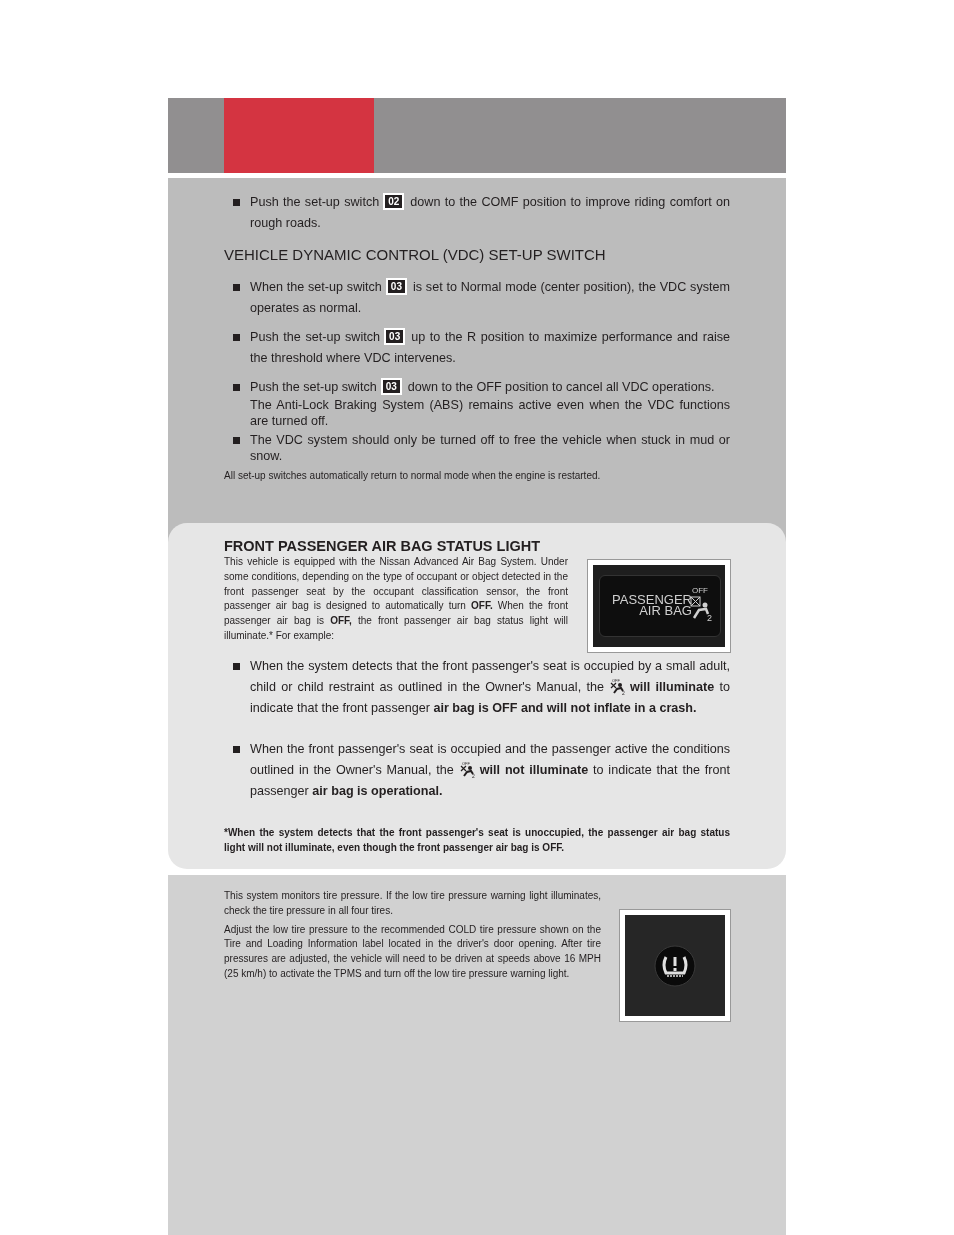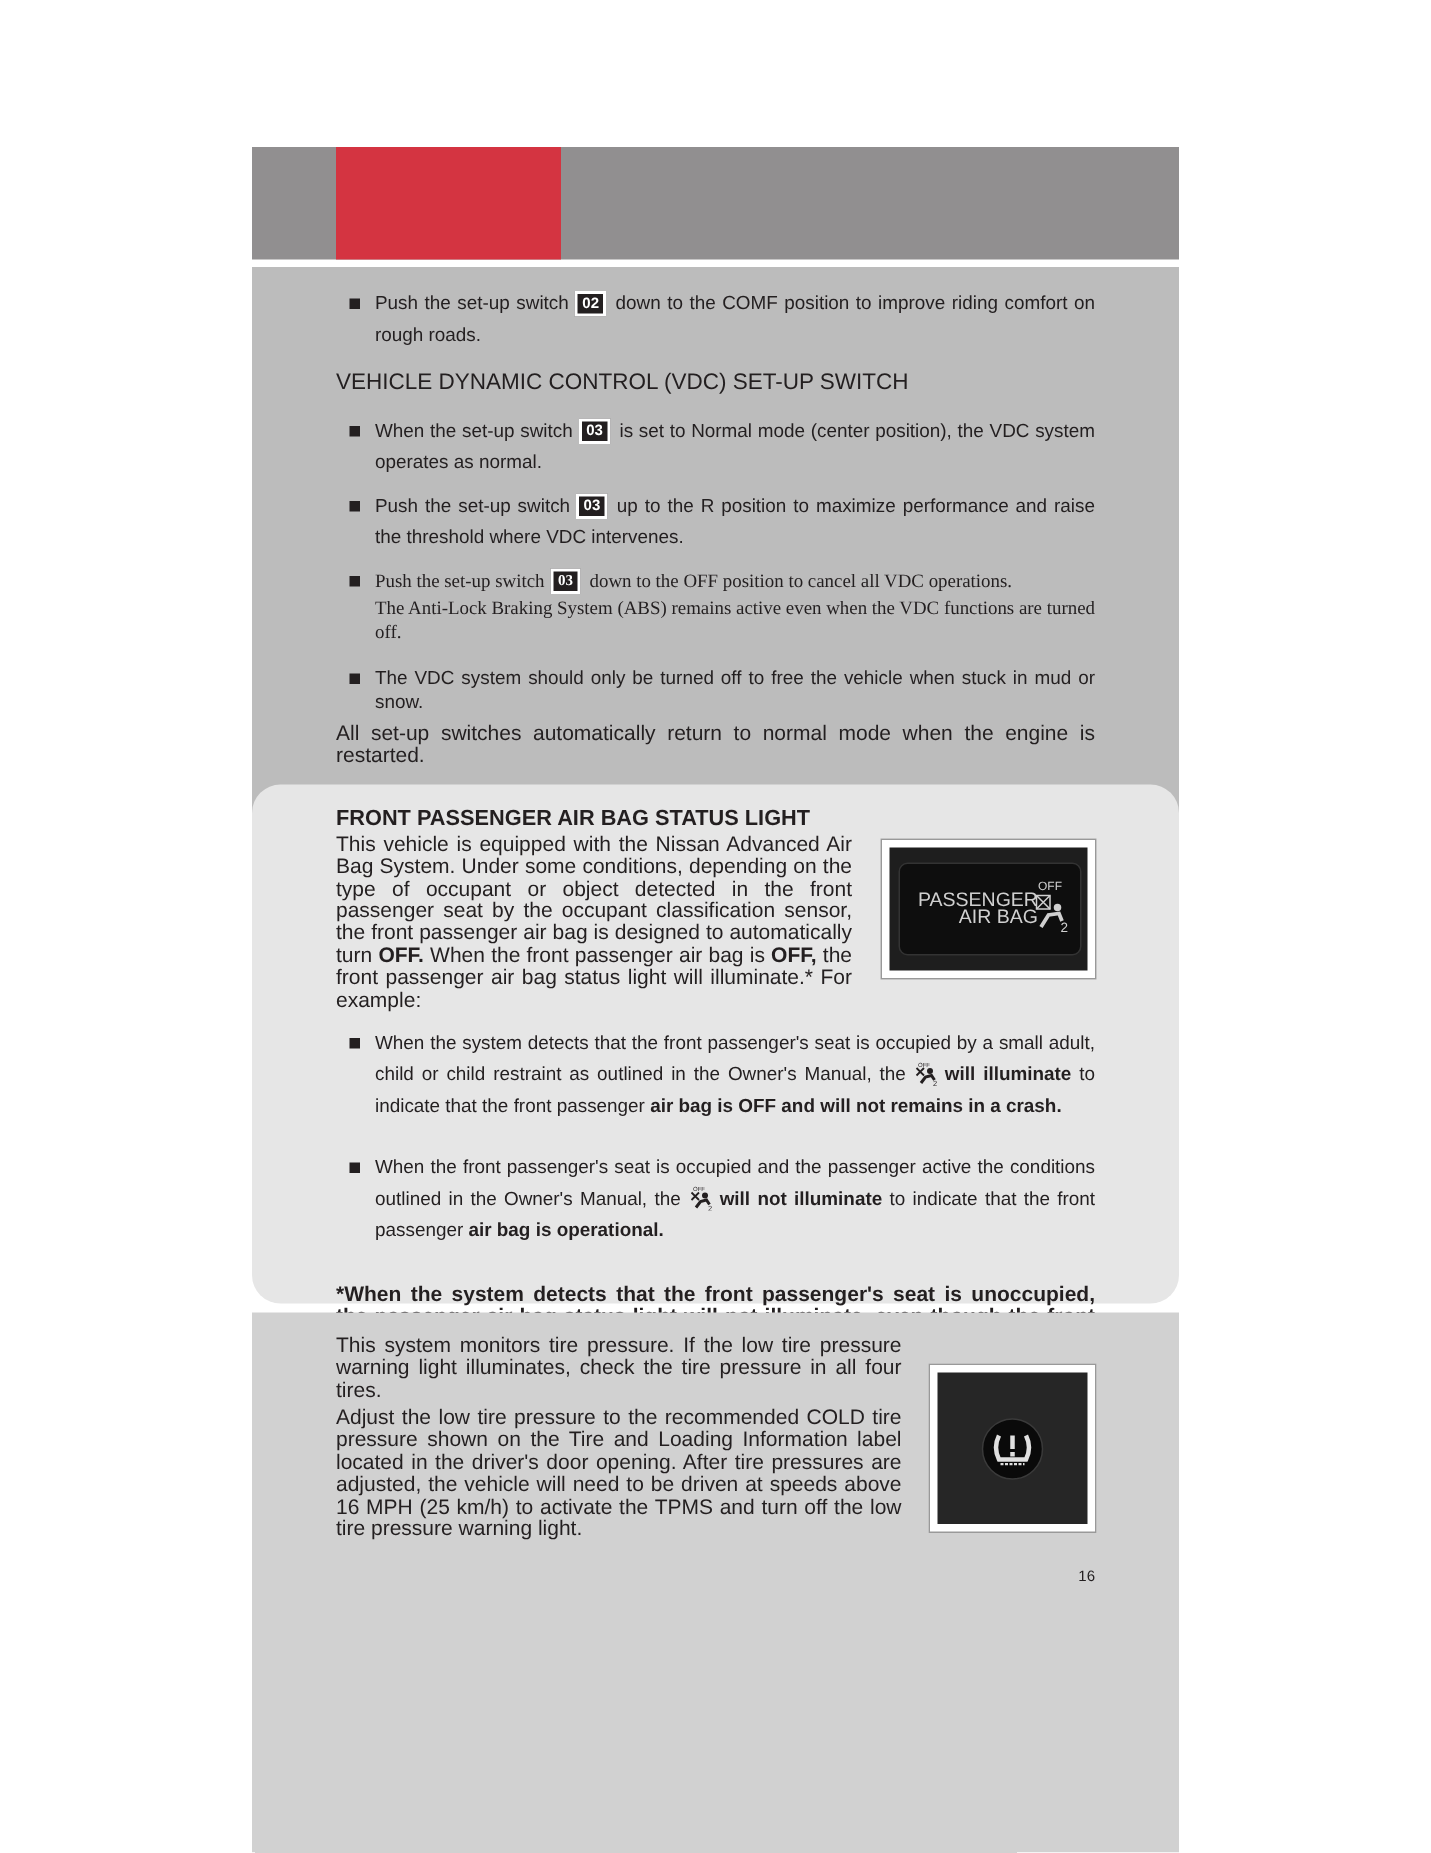--- a/index.html
+++ b/index.html
@@ -12,21 +12,21 @@
   .s2 { top:523px; height:346px; background:#e6e6e6;border-radius:19px; }
   .s3 { top:875px; height:360px; background:#d1d1d1; }
   .inner { position:absolute; left:56px; width:506px; }
   p { margin:0;text-align:right; }
   .bul { position:relative; padding-left:26px; font-size:12.6px; line-height:21px; text-align:justify; }
   .bul .sq { position:absolute; left:9px; top:7px; width:7px; height:7px; background:#231f20; }
   .badge { display:inline-block; background:#231f20; color:#fff; font-weight:bold; font-size:10px;
            line-height:13px; padding:0 3px; border:2px solid #fff; margin:0 6px 0 4px; vertical-align:1px; }
   .sub { font-size:15px; margin:12px 0 14px 0; }
   .h { font-weight:bold; font-size:14.5px; line-height:18px; }
-  .body { font-size:14px; line-height:14.8px; text-align:justify; }
+  .body { font-size:10px; line-height:14.8px; text-align:justify; }
   .b { font-weight:bold; }
   .photo { position:absolute; background:#fff; border:1px solid #999; }
   .airico { display:inline-block; width:18px; height:18px; vertical-align:-4px; margin:0 4px; }
 </style>
 </head>
 <body>
 
 <div class="header">
   <div class="red"></div>
 </div>
@@ -39,21 +39,21 @@
     </div>
     <div class="sub">VEHICLE DYNAMIC CONTROL (VDC) SET-UP SWITCH</div>
     <div class="bul" style="margin-bottom:8px;">
       <span class="sq"></span>
       <span>When the set-up switch</span><span class="badge">03</span><span>is set to Normal mode (center position), the VDC system operates as normal.</span>
     </div>
     <div class="bul" style="margin-bottom:8px;">
       <span class="sq"></span>
       <span>Push the set-up switch</span><span class="badge">03</span><span>up to the R position to maximize performance and raise the threshold where VDC intervenes.</span>
     </div>
-    <div class="bul" style="margin-bottom:16px;font-family:Liberation Serif, serif;">
+    <div class="bul" style="margin-bottom:4px;">
       <span class="sq"></span>
       <span>Push the set-up switch</span><span class="badge">03</span><span>down to the OFF position to cancel all VDC operations.</span>
       <div style="line-height:15.5px;">The Anti-Lock Braking System (ABS) remains active even when the VDC functions are turned off.</div>
     </div>
     <div class="bul" style="line-height:15.5px;">
       <span class="sq" style="top:4px;"></span>
       <span>The VDC system should only be turned off to free the vehicle when stuck in mud or snow.</span>
     </div>
     <p class="body" style="margin-top:5px;">All set-up switches automatically return to normal mode when the engine is restarted.</p>
   </div>
@@ -65,21 +65,21 @@
     <p class="body" style="width:344px;"><span>This vehicle is equipped with the Nissan Advanced Air Bag System. Under some conditions, depending on the type of occupant or object detected in the front passenger seat by the occupant classification sensor, the front passenger air bag is designed to automatically turn </span><span class="b">OFF.</span><span> When the front passenger air bag is </span><span class="b">OFF,</span><span> the front passenger air bag status light will illuminate.* For example:</span></p>
 
     <div class="bul" style="margin-top:12px; margin-bottom:20px;">
       <span class="sq"></span>
       <span>When the system detects that the front passenger's seat is occupied by a small adult, child or child restraint as outlined in the Owner's Manual, the</span><svg class="airico" viewBox="0 0 18 18">
           <text x="4" y="5" font-size="4" fill="#231f20" font-family="Liberation Sans, sans-serif">OFF</text>
           <path d="M3 6 L8 11 M8 6 L3 11" stroke="#231f20" stroke-width="1.2"></path>
           <circle cx="12" cy="8" r="2" fill="#231f20"></circle>
           <path d="M6 16 L9 12 L13 11 L15 14" stroke="#231f20" stroke-width="2" fill="none"></path>
           <text x="14" y="18" font-size="5" fill="#231f20" font-family="Liberation Sans, sans-serif">2</text>
-        </svg><span class="b">will illuminate</span><span> to indicate that the front passenger </span><span class="b">air bag is OFF and will not remains in a crash.</span>
+        </svg><span class="b">will illuminate</span><span> to indicate that the front passenger </span><span class="b">air bag is OFF and will not inflate in a crash.</span>
     </div>
     <div class="bul">
       <span class="sq"></span>
       <span>When the front passenger's seat is occupied and the passenger active the conditions outlined in the Owner's Manual, the</span><svg class="airico" viewBox="0 0 18 18">
           <text x="4" y="5" font-size="4" fill="#231f20" font-family="Liberation Sans, sans-serif">OFF</text>
           <path d="M3 6 L8 11 M8 6 L3 11" stroke="#231f20" stroke-width="1.2"></path>
           <circle cx="12" cy="8" r="2" fill="#231f20"></circle>
           <path d="M6 16 L9 12 L13 11 L15 14" stroke="#231f20" stroke-width="2" fill="none"></path>
           <text x="14" y="18" font-size="5" fill="#231f20" font-family="Liberation Sans, sans-serif">2</text>
         </svg><span class="b">will not illuminate</span><span> to indicate that the front passenger </span><span class="b">air bag is operational.</span>

